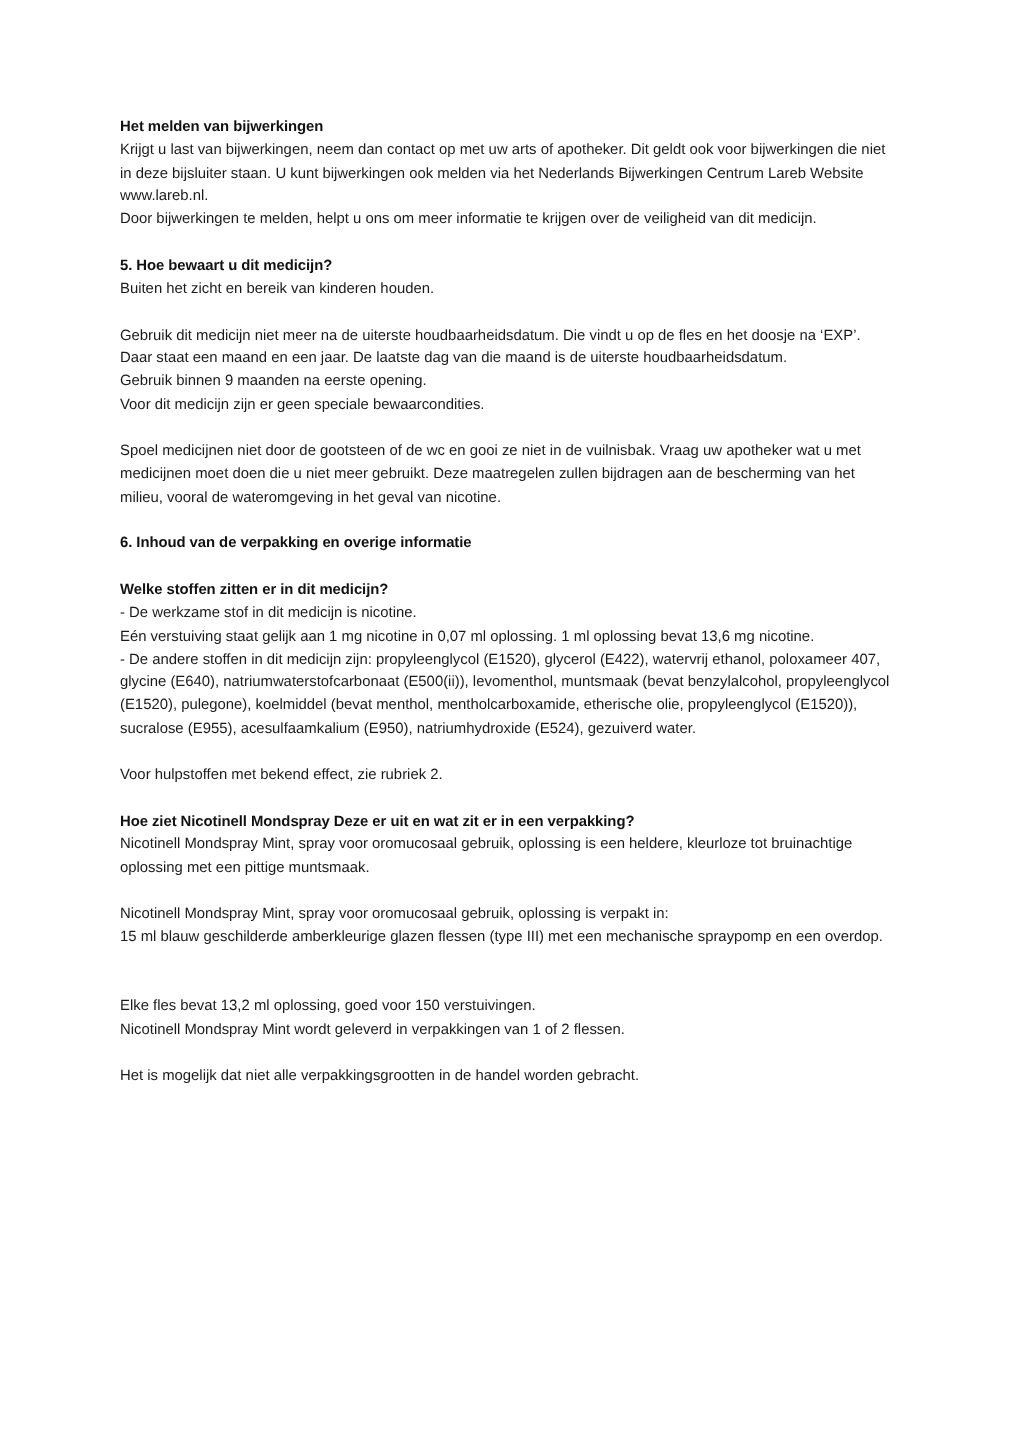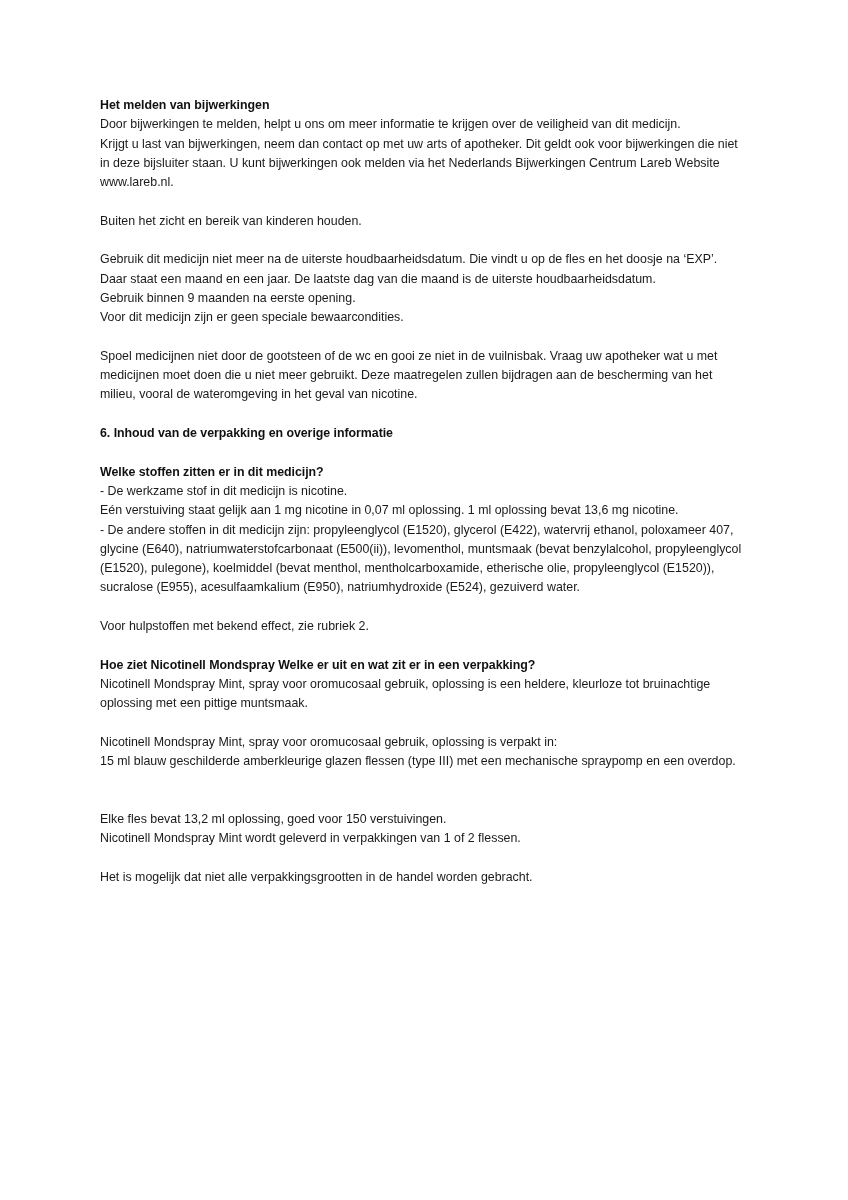--- a/index.html
+++ b/index.html
@@ -50,27 +50,28 @@
   }
 </style>
 </head>
 <body>
 
 <div class="page">
   <div class="content">
 
     <div class="block">
       <p class="heading">Het melden van bijwerkingen</p>
+      <p class="para">Krijgt u last van bijwerkingen, neem dan contact op met uw arts of apotheker. Dit geldt ook voor bijwerkingen die niet in deze bijsluiter staan. U kunt bijwerkingen ook melden via het Nederlands Bijwerkingen Centrum Lareb Website www.lareb.nl.</p>
       <p class="para">Door bijwerkingen te melden, helpt u ons om meer informatie te krijgen over de veiligheid van dit medicijn.</p>
-      <p class="para">Krijgt u last van bijwerkingen, neem dan contact op met uw arts of apotheker. Dit geldt ook voor bijwerkingen die niet in deze bijsluiter staan. U kunt bijwerkingen ook melden via het Nederlands Bijwerkingen Centrum Lareb Website www.lareb.nl.</p>
     </div>
 
     <div class="gap"></div>
 
     <div class="block">
+      <p class="heading">5. Hoe bewaart u dit medicijn?</p>
       <p class="para">Buiten het zicht en bereik van kinderen houden.</p>
       <div class="gap"></div>
       <p class="para">Gebruik dit medicijn niet meer na de uiterste houdbaarheidsdatum. Die vindt u op de fles en het doosje na ‘EXP’. Daar staat een maand en een jaar. De laatste dag van die maand is de uiterste houdbaarheidsdatum.</p>
       <p class="para">Gebruik binnen 9 maanden na eerste opening.</p>
       <p class="para">Voor dit medicijn zijn er geen speciale bewaarcondities.</p>
       <div class="gap"></div>
       <p class="para">Spoel medicijnen niet door de gootsteen of de wc en gooi ze niet in de vuilnisbak. Vraag uw apotheker wat u met medicijnen moet doen die u niet meer gebruikt. Deze maatregelen zullen bijdragen aan de bescherming van het milieu, vooral de wateromgeving in het geval van nicotine.</p>
     </div>
 
     <div class="gap"></div>
@@ -84,21 +85,21 @@
       <p class="para">- De werkzame stof in dit medicijn is nicotine.</p>
       <p class="para">Eén verstuiving staat gelijk aan 1 mg nicotine in 0,07 ml oplossing. 1 ml oplossing bevat 13,6 mg nicotine.</p>
       <p class="para">- De andere stoffen in dit medicijn zijn: propyleenglycol (E1520), glycerol (E422), watervrij ethanol, poloxameer 407, glycine (E640), natriumwaterstofcarbonaat (E500(ii)), levomenthol, muntsmaak (bevat benzylalcohol, propyleenglycol (E1520), pulegone), koelmiddel (bevat menthol, mentholcarboxamide, etherische olie, propyleenglycol (E1520)), sucralose (E955), acesulfaamkalium (E950), natriumhydroxide (E524), gezuiverd water.</p>
 
       <div class="gap"></div>
 
       <p class="para">Voor hulpstoffen met bekend effect, zie rubriek 2.</p>
 
       <div class="gap"></div>
 
-      <p class="heading">Hoe ziet Nicotinell Mondspray Welke er uit en wat zit er in een verpakking?</p>
+      <p class="heading">Hoe ziet Nicotinell Mondspray Deze er uit en wat zit er in een verpakking?</p>
       <p class="para">Nicotinell Mondspray Mint, spray voor oromucosaal gebruik, oplossing is een heldere, kleurloze tot bruinachtige oplossing met een pittige muntsmaak.</p>
 
       <div class="gap"></div>
 
       <p class="para">Nicotinell Mondspray Mint, spray voor oromucosaal gebruik, oplossing is verpakt in:</p>
       <p class="para">15 ml blauw geschilderde amberkleurige glazen flessen (type III) met een mechanische spraypomp en een overdop.</p>
 
       <div class="gap"></div>
 
 

